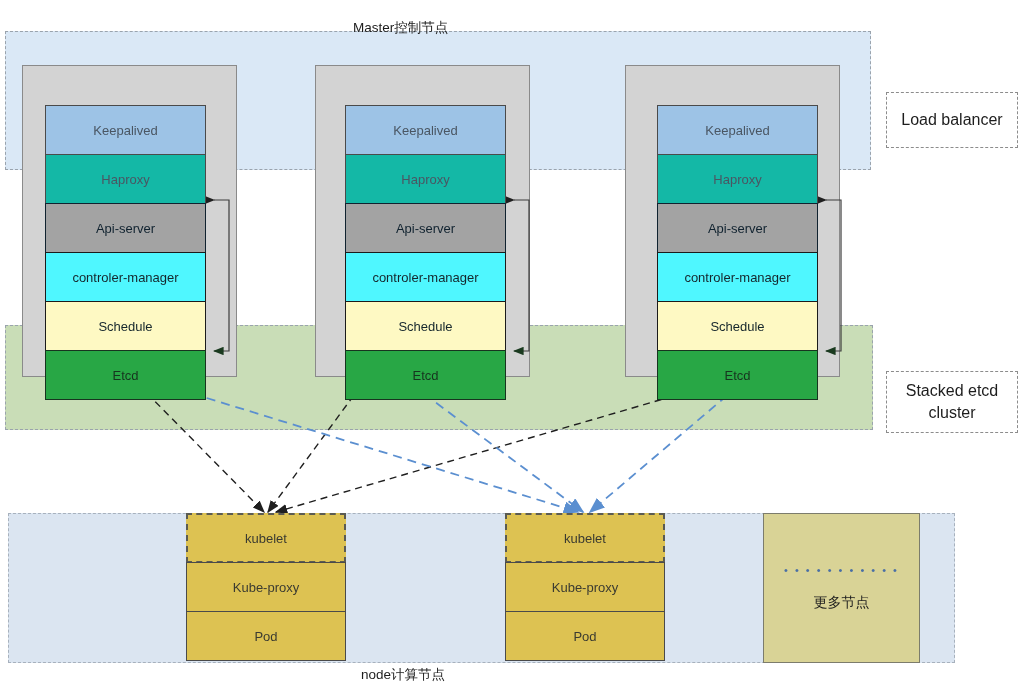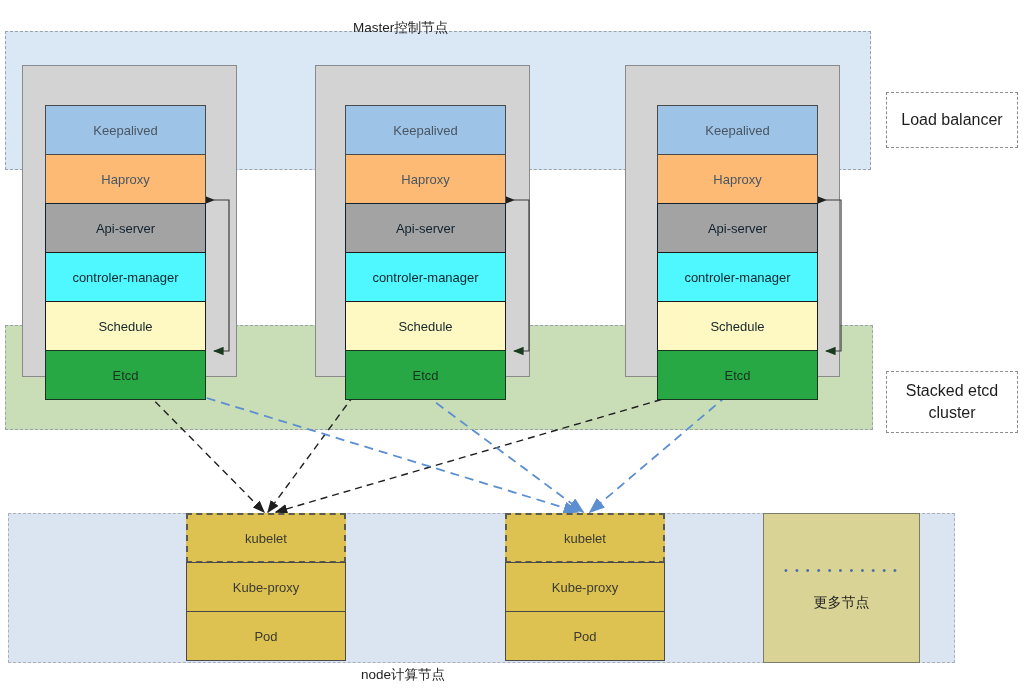--- a/index.html
+++ b/index.html
@@ -51,21 +51,21 @@
     position:relative;box-sizing:border-box;
     height:50px;width:100%;
     border:1px solid #4a4a4a;
     margin-top:-1px;
     display:flex;align-items:center;justify-content:center;
     font-size:13px;
     line-height:1;
   }
   .cell:first-child{margin-top:0;}
   .c-keepalived{background:#9dc3e6;color:#4a5663;}
-  .c-haproxy{background:#fdba74;color:#4a5663;}
+  .c-haproxy{background:#14b8a6;color:#4a5663;}
   .c-api{background:#a3a3a3;color:#10222f;border-color:#10222f;}
   .c-cm{background:#4ff7ff;color:#15262c;border-color:#1b1b1b;}
   .c-sched{background:#fef9c3;color:#15262c;border-color:#1b1b1b;}
   .c-etcd{background:#28a745;color:#17341f;border-color:#17341f;}
 
   
   .node-col{
     position:absolute;box-sizing:border-box;
     top:513px;width:160px;height:152px;
   }

